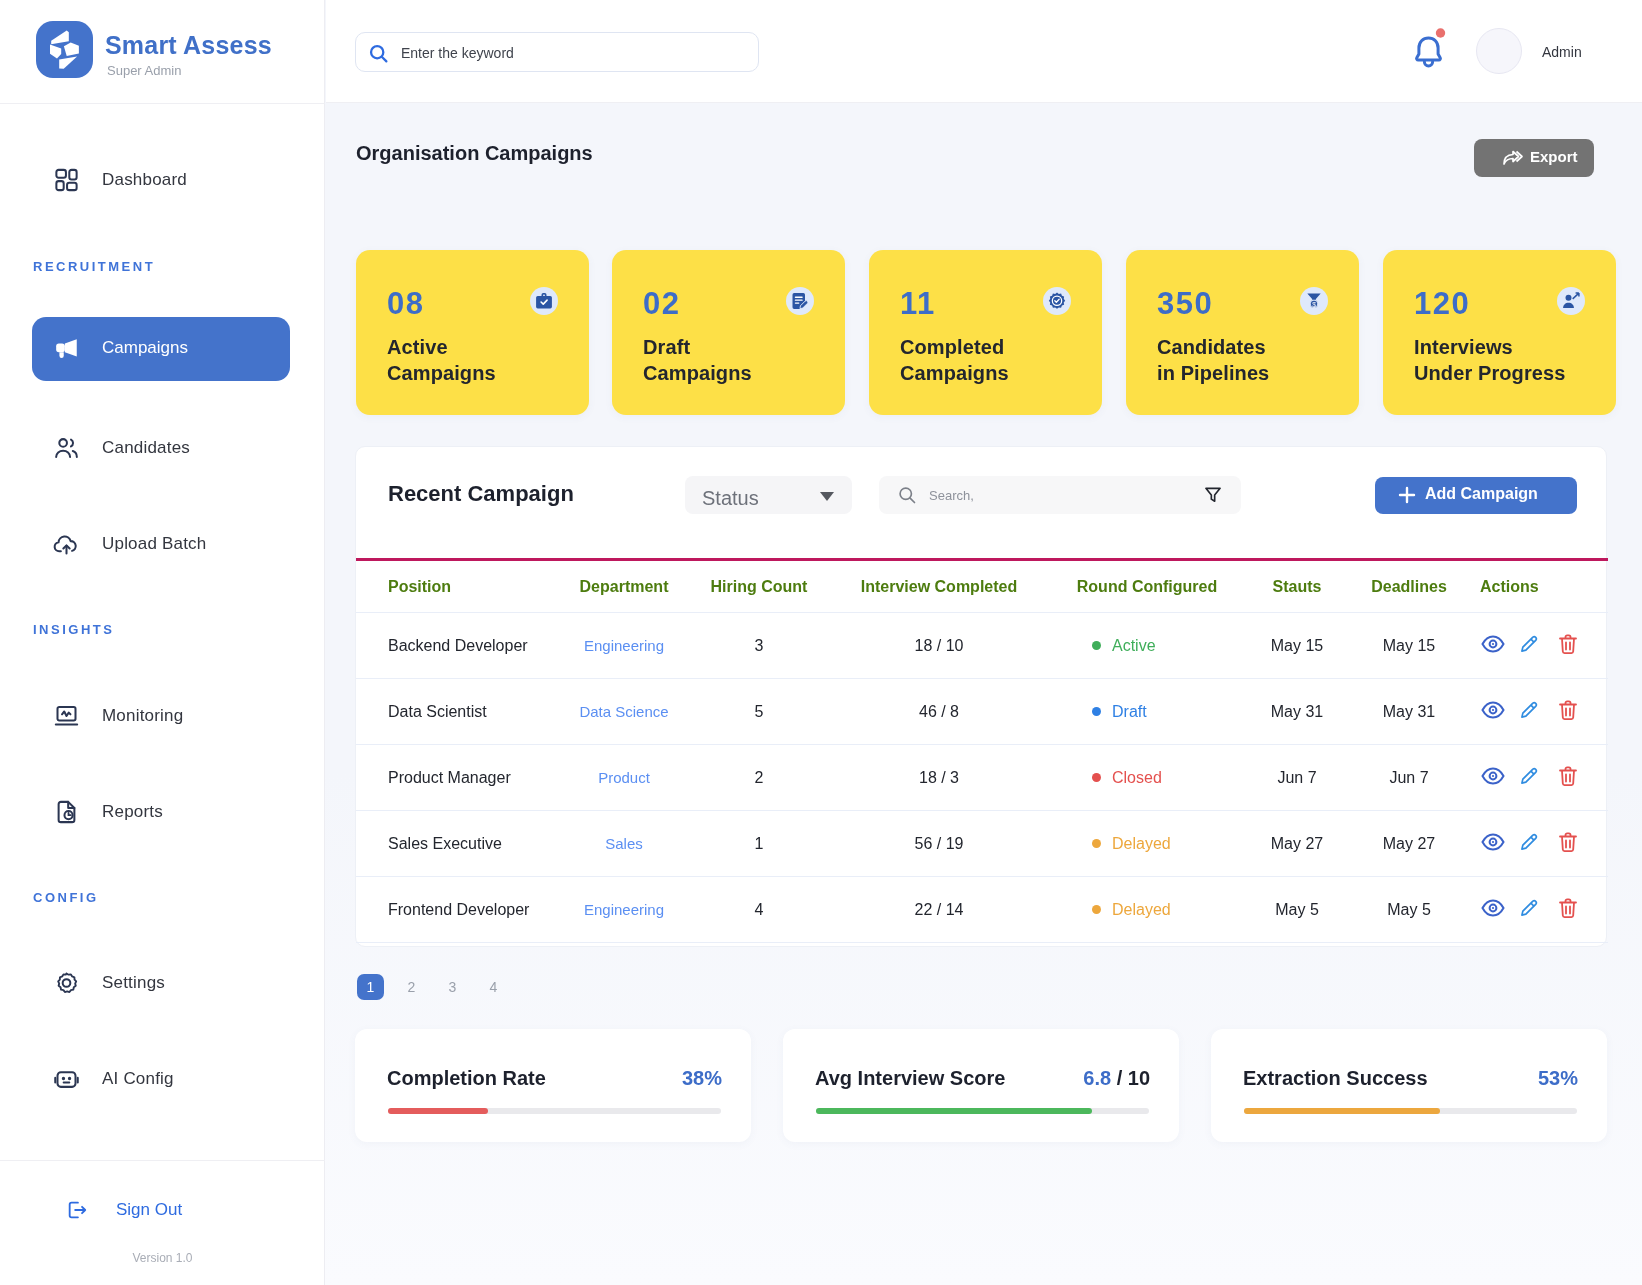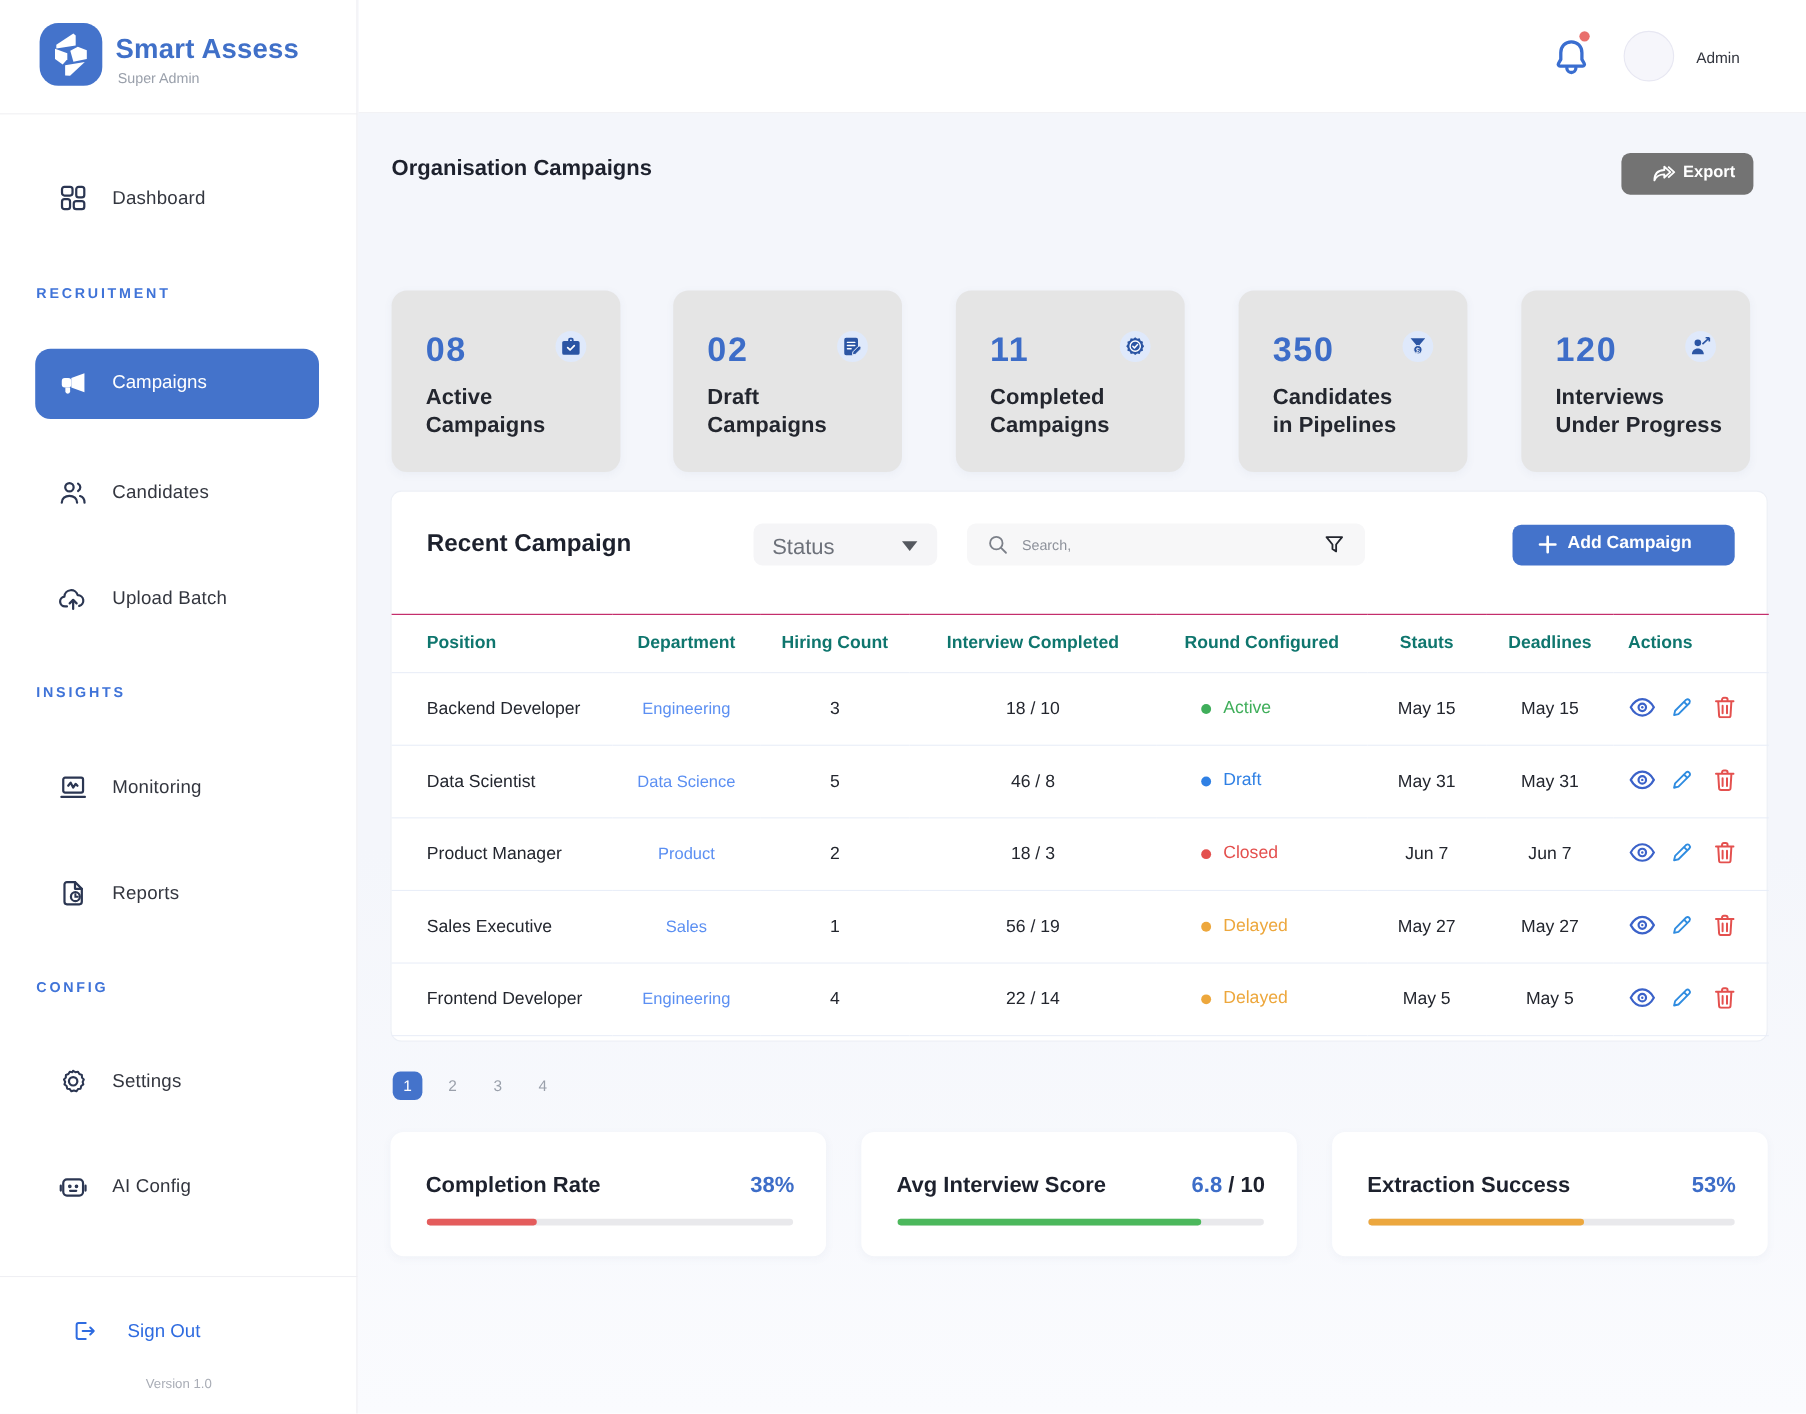--- a/index.html
+++ b/index.html
@@ -37,39 +37,39 @@
   #tb-avatar { position:absolute; left:1150px; top:28px; width:46px; height:46px; border-radius:50%; background:#f6f6fb; border:1px solid #e7e7f2; }
   #tb-admin { position:absolute; left:1216px; top:44px; font-size:14px; color:#33363f; }
 
   
   #page-title { left:356px; top:142px; font-size:20px; font-weight:700; color:#1d212d; }
   #btn-export { left:1474px; top:139px; width:120px; height:38px; background:#737373; border-radius:8px; color:#fff; }
   #btn-export span { position:absolute; left:56px; top:9px; font-size:15px; font-weight:700; }
   #btn-export svg { position:absolute; left:26px; top:8px; }
 
   
-  .stat { position:absolute; top:264px; width:208px; height:165px; background:#e5e5e5; border-radius:14px; box-shadow:0 2px 8px rgba(80,100,140,0.05); }
+  .stat { position:absolute; top:250px; width:233px; height:165px; background:#fde047; border-radius:14px; box-shadow:0 2px 8px rgba(80,100,140,0.05); }
   .stat .num { position:absolute; left:31px; top:36px; font-size:31px; font-weight:700; color:#3d6dc8; letter-spacing:1.5px; }
   .stat .iconc { position:absolute; right:31px; top:37px; width:28px; height:28px; border-radius:50%; background:#dfe9fb; }
   .stat .iconc svg { position:absolute; left:4px; top:4px; }
   .stat .lab { position:absolute; left:31px; top:84px; font-size:20px; line-height:26px; color:#23262e; font-weight:700; letter-spacing:0.1px; }
 
   
   #tcard { left:355px; top:446px; width:1252px; height:501px; background:#fff; border:1px solid #edf0f6; border-radius:10px; }
   #tc-title { position:absolute; left:32px; top:34px; font-size:22px; font-weight:700; color:#1d212d; }
   #tc-status { position:absolute; left:329px; top:29px; width:167px; height:38px; background:#f5f5f7; border-radius:8px; }
   #tc-status .t { position:absolute; left:17px; top:11px; font-size:20px; color:#6d717a; }
   #tc-status .caret { position:absolute; right:18px; top:16px; width:0; height:0; border-left:7px solid transparent; border-right:7px solid transparent; border-top:9px solid #55585f; }
   #tc-search { position:absolute; left:523px; top:29px; width:362px; height:38px; background:#f7f7f8; border-radius:8px; }
   #tc-search .t { position:absolute; left:50px; top:12px; font-size:13px; color:#8e929b; }
   #btn-add { position:absolute; left:1019px; top:30px; width:202px; height:37px; background:#4473cb; border-radius:8px; }
   #btn-add span { position:absolute; left:50px; top:8px; font-size:16px; font-weight:700; color:#fff; }
 
   table#tbl { position:absolute; left:0; top:111px; width:1252px; border-collapse:collapse; table-layout:fixed; }
-  #tbl th { font-size:16px; font-weight:700; color:#0f766e; padding:0; height:53px; border-top:1px solid #be185d; border-bottom:1px solid #e9eef8; }
+  #tbl th { font-size:16px; font-weight:700; color:#4d7c0f; padding:0; height:53px; border-top:3px solid #be185d; border-bottom:1px solid #e9eef8; }
   #tbl td { font-size:16px; color:#23262e; height:66px; text-align:center; border-bottom:1px solid #e9eef8; padding:0; }
   #tbl th:nth-child(1), #tbl td:nth-child(1) { text-align:left; padding-left:32px; width:201px; }
   #tbl th:nth-child(2), #tbl td:nth-child(2) { width:134px; }
   #tbl th:nth-child(3), #tbl td:nth-child(3) { width:136px; }
   #tbl th:nth-child(4), #tbl td:nth-child(4) { width:224px; }
   #tbl th:nth-child(5) { width:192px; }
   #tbl td:nth-child(5) { width:192px; text-align:left; padding-left:41px; }
   #tbl th:nth-child(6), #tbl td:nth-child(6) { width:108px; }
   #tbl th:nth-child(7), #tbl td:nth-child(7) { width:116px; }
   #tbl th:nth-child(8) { width:141px; text-align:left; padding-left:13px; }
@@ -218,20 +218,27 @@
           <path d="M13 4 H6 a2 2 0 0 0 -2 2 v12 a2 2 0 0 0 2 2 h7"></path>
           <path d="M10 12 h11 M17.5 8.5 L21 12 l-3.5 3.5"></path>
         </g>
       </svg>
     <div class="lbl">Sign Out</div>
   </div>
   <div id="version">Version 1.0</div>
 </div>
 
 <div id="topbar" class="abs">
+  <div id="tb-search">
+    <svg style="position:absolute;left:12px;top:10px;" width="21" height="21" viewBox="0 0 24 24">
+        <circle cx="10.5" cy="10.5" r="7" fill="none" stroke="#2e6be0" stroke-width="2.6"></circle>
+        <path d="M16 16 L21 21" stroke="#2e6be0" stroke-width="2.6" stroke-linecap="round"></path>
+      </svg>
+    <div class="ph">Enter the keyword</div>
+  </div>
   <svg id="tb-bell" viewBox="0 0 40 46">
       <path d="M16.5 11 c-5.6 0-9.6 4.1-9.6 10 v6 l-2.1 3.7 a1.6 1.6 0 0 0 1.4 2.4 h20.6 a1.6 1.6 0 0 0 1.4-2.4 l-2.1-3.7 v-6 C26.1 15.1 22.1 11 16.5 11 Z" fill="none" stroke="#3a6ed0" stroke-width="3" stroke-linejoin="round"></path>
       <path d="M12.4 34.8 a4.1 4.1 0 0 0 8.2 0" fill="none" stroke="#3a6ed0" stroke-width="3" stroke-linecap="round"></path>
       <circle cx="28.5" cy="6" r="4.7" fill="#e9706d"></circle>
     </svg>
   <div id="tb-avatar"></div>
   <div id="tb-admin">Admin</div>
 </div>
 
 <div id="page-title" class="abs">Organisation Campaigns</div>

